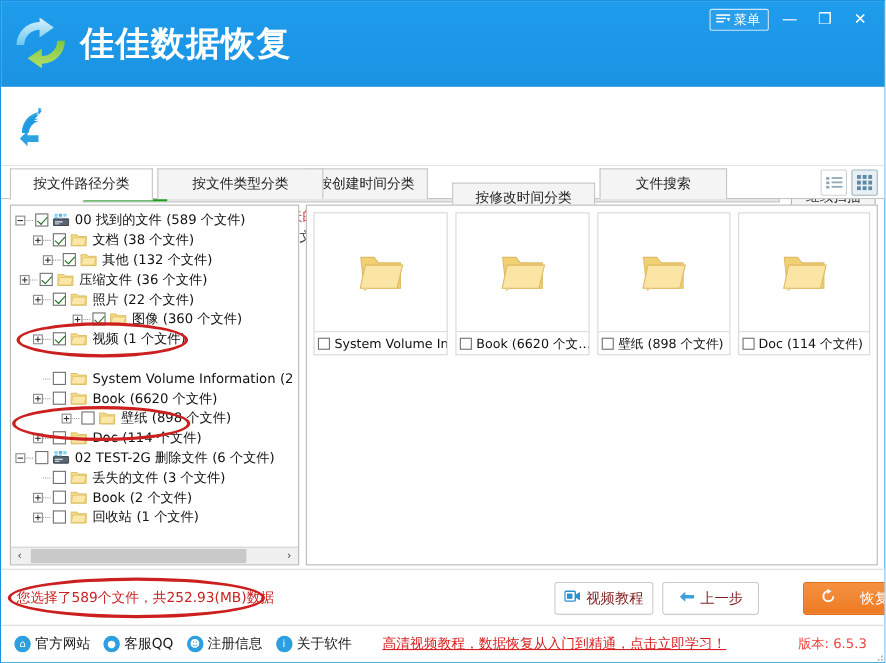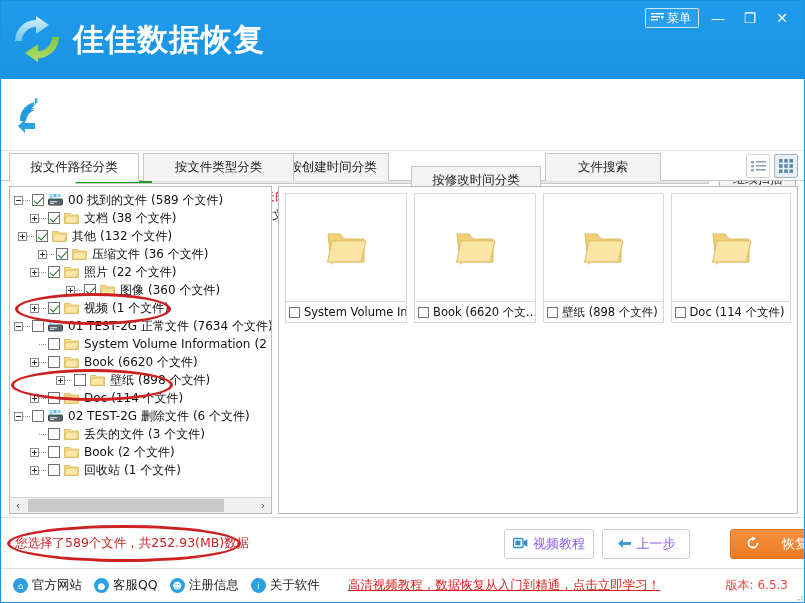--- a/index.html
+++ b/index.html
@@ -273,21 +273,21 @@
   .selinfo {
     position: absolute; left: 14px; top: 17px;
     font-size: 12.5px; color: #cc2222;
     white-space: nowrap;
   }
   .act-btn {
     position: absolute; top: 11px;
     height: 30px;
     border: 1px solid #cccccc; border-radius: 3px;
     background: #ffffff;
-    font-size: 13px; color: #8b5cf6;
+    font-size: 13px; color: #7f1d1d;
     display: flex; align-items: center; justify-content: center; gap: 5px;
     cursor: pointer;
   }
   .btn-video { left: 503px; width: 90px; }
   .btn-prev  { left: 601px; width: 88px; }
   .btn-recover {
     left: 729px; width: 94px;
     background: linear-gradient(180deg,#f59141 0%,#ee7a22 100%);
     border-color: #e0701b;
     color: #ffffff;
@@ -472,32 +472,32 @@
           <span class="expander plus"></span>
           <span class="dots"></span>
           <span class="cbox on"></span>
           <span class="ic-folder"><svg width="15" height="13" viewBox="0 0 15 13">
               <path d="M0.5 1.5 L6 1.5 L7.2 3 L14.5 3 L14.5 11.5 L0.5 11.5 Z" fill="#f5da86" stroke="#d9b95c" stroke-width="0.8"></path>
               <path d="M2.2 4.2 L14.2 4.2 L12.6 11 L0.8 11 Z" fill="#fbe8a8" stroke="#d9b95c" stroke-width="0.6"></path>
             </svg></span>
           <span class="tlabel">文档</span>
           <span class="tcount">(38 个文件)</span>
         </div>
-        <div class="tnode" style="top: 40px; left: 8px; text-align: right;">
+        <div class="tnode" style="top: 40px; left: 29px; text-align: right;">
           <span class="expander plus"></span>
           <span class="dots"></span>
           <span class="cbox on"></span>
           <span class="ic-folder"><svg width="15" height="13" viewBox="0 0 15 13">
               <path d="M0.5 1.5 L6 1.5 L7.2 3 L14.5 3 L14.5 11.5 L0.5 11.5 Z" fill="#f5da86" stroke="#d9b95c" stroke-width="0.8"></path>
               <path d="M2.2 4.2 L14.2 4.2 L12.6 11 L0.8 11 Z" fill="#fbe8a8" stroke="#d9b95c" stroke-width="0.6"></path>
             </svg></span>
           <span class="tlabel">其他</span>
           <span class="tcount">(132 个文件)</span>
         </div>
-        <div class="tnode" style="top: 58px; left: 28px;">
+        <div class="tnode" style="top: 58px; left: 8px;">
           <span class="expander plus"></span>
           <span class="dots"></span>
           <span class="cbox on"></span>
           <span class="ic-folder"><svg width="15" height="13" viewBox="0 0 15 13">
               <path d="M0.5 1.5 L6 1.5 L7.2 3 L14.5 3 L14.5 11.5 L0.5 11.5 Z" fill="#f5da86" stroke="#d9b95c" stroke-width="0.8"></path>
               <path d="M2.2 4.2 L14.2 4.2 L12.6 11 L0.8 11 Z" fill="#fbe8a8" stroke="#d9b95c" stroke-width="0.6"></path>
             </svg></span>
           <span class="tlabel">压缩文件</span>
           <span class="tcount">(36 个文件)</span>
         </div>
@@ -526,37 +526,20 @@
         <div class="tnode" style="top: 112px; left: 20px;">
           <span class="expander plus"></span>
           <span class="dots"></span>
           <span class="cbox on"></span>
           <span class="ic-folder"><svg width="15" height="13" viewBox="0 0 15 13">
               <path d="M0.5 1.5 L6 1.5 L7.2 3 L14.5 3 L14.5 11.5 L0.5 11.5 Z" fill="#f5da86" stroke="#d9b95c" stroke-width="0.8"></path>
               <path d="M2.2 4.2 L14.2 4.2 L12.6 11 L0.8 11 Z" fill="#fbe8a8" stroke="#d9b95c" stroke-width="0.6"></path>
             </svg></span>
           <span class="tlabel">视频</span>
           <span class="tcount">(1 个文件)</span>
-        </div>
-        <div class="tnode" style="top: 130px; left: 4px;">
-          <span class="expander minus"></span>
-          <span class="dots"></span>
-          <span class="cbox"></span>
-          <span class="ic-drive"><svg width="15" height="12" viewBox="0 0 15 12">
-              <rect x="0.5" y="5" width="14" height="6" rx="1" fill="#5a6570" stroke="#3f4850"></rect>
-              <rect x="2" y="7" width="7" height="1.3" fill="#cfd6dc"></rect>
-              <rect x="2" y="9" width="4" height="1" fill="#cfd6dc"></rect>
-              <rect x="1.5" y="0" width="3" height="3" fill="#8ed1f2"></rect>
-              <rect x="5.5" y="0" width="3" height="3" fill="#53b8e8"></rect>
-              <rect x="9.5" y="0" width="3" height="3" fill="#8ed1f2"></rect>
-              <rect x="1.5" y="3.5" width="3" height="1.2" fill="#53b8e8"></rect>
-              <rect x="5.5" y="3.5" width="3" height="1.2" fill="#8ed1f2"></rect>
-            </svg></span>
-          <span class="tlabel">01 TEST-2G 正常文件</span>
-          <span class="tcount">(7634 个文件)</span>
         </div>
         <div class="tnode" style="top: 148px; left: 20px;">
           <span class="expander none"></span>
           <span class="dots"></span>
           <span class="cbox"></span>
           <span class="ic-folder"><svg width="15" height="13" viewBox="0 0 15 13">
               <path d="M0.5 1.5 L6 1.5 L7.2 3 L14.5 3 L14.5 11.5 L0.5 11.5 Z" fill="#f5da86" stroke="#d9b95c" stroke-width="0.8"></path>
               <path d="M2.2 4.2 L14.2 4.2 L12.6 11 L0.8 11 Z" fill="#fbe8a8" stroke="#d9b95c" stroke-width="0.6"></path>
             </svg></span>
           <span class="tlabel">System Volume Information</span>

